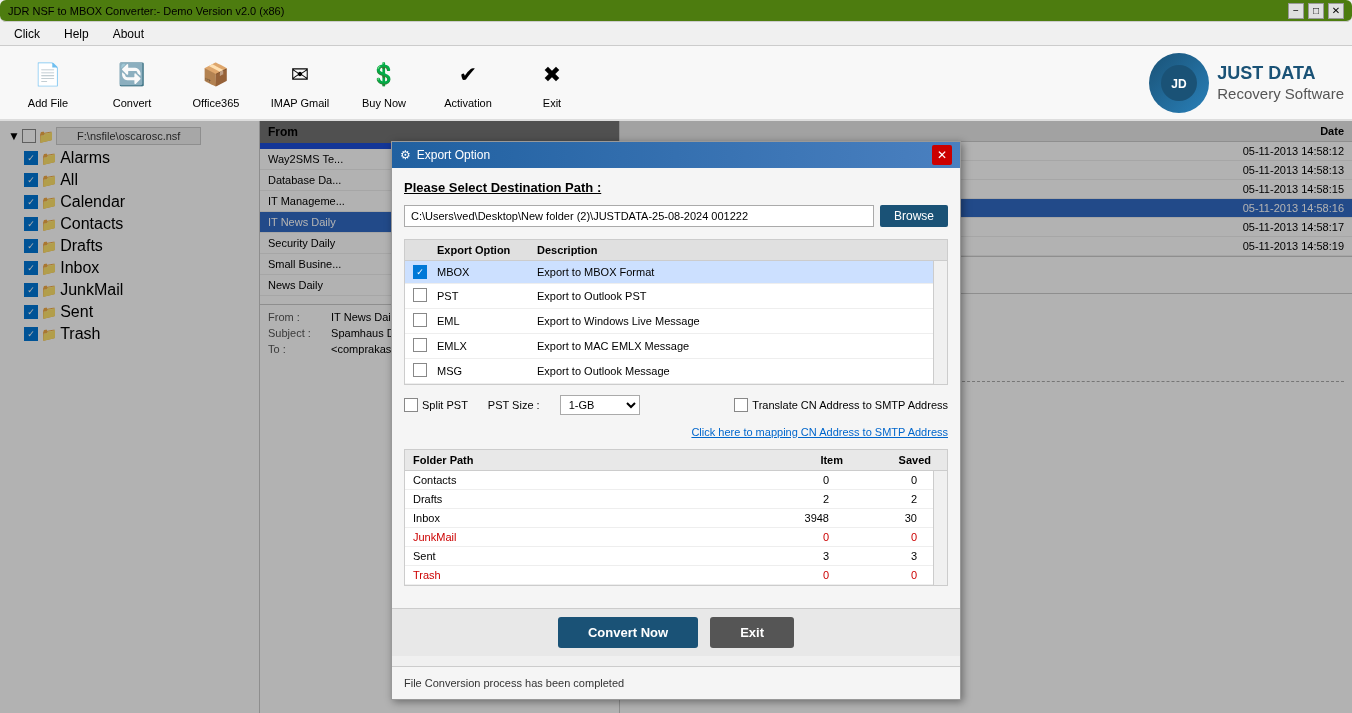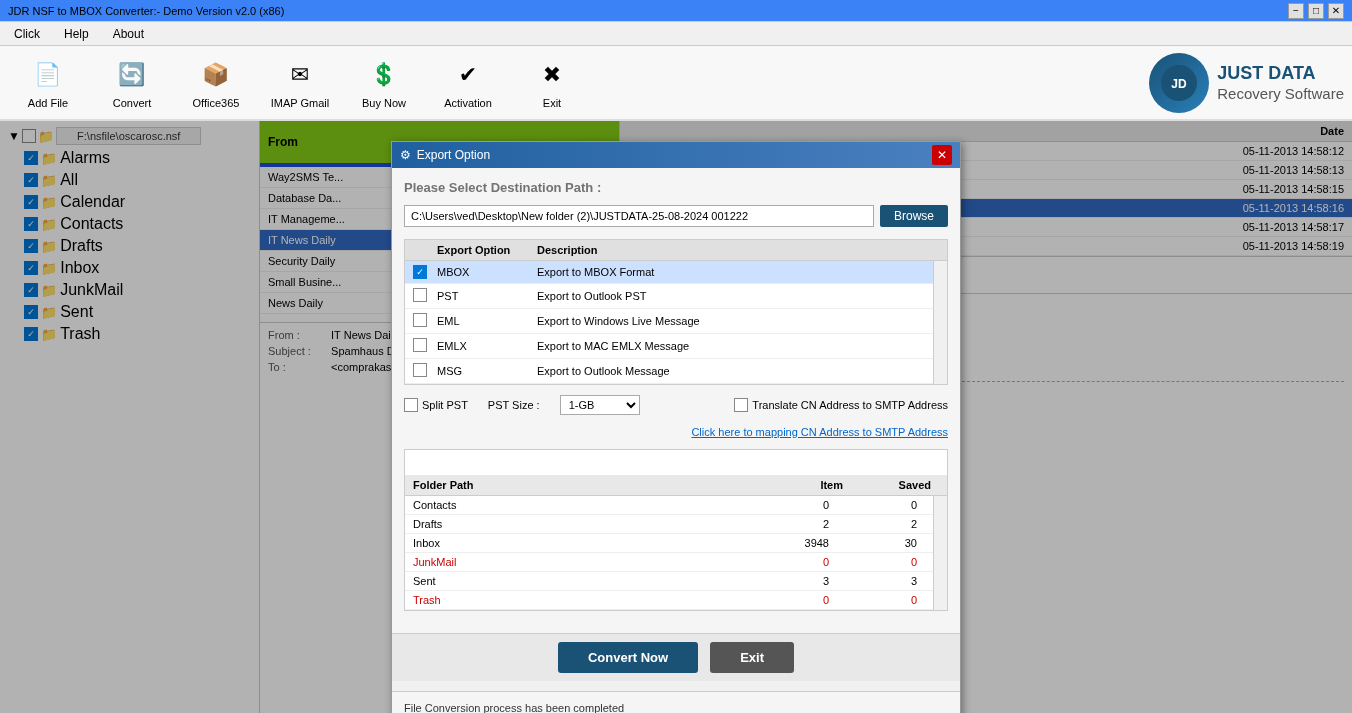--- a/index.html
+++ b/index.html
@@ -1,27 +1,28 @@
 <!DOCTYPE html>
 <html><head>
   <meta charset="utf-8">
   <style>
     * { box-sizing: border-box; margin: 0; padding: 0; }
     body { font-family: 'Segoe UI', Tahoma, Arial, sans-serif; font-size: 12px; background: #f0f0f0; overflow: hidden; width: 1352px; height: 713px; }
 
     
     .title-bar {
-      background: #3b82f6;
+      background: #4d7c0f;
       height: 22px;
       display: flex;
       align-items: center;
       justify-content: space-between;
       padding: 0 8px;
       border-bottom: 1px solid #ccc;
       font-size: 11px;
+      border-radius: 6px;
     }
     .title-bar-controls { display: flex; gap: 4px; }
     .title-bar-btn { width: 16px; height: 16px; border: 1px solid #999; background: #e0e0e0; cursor: pointer; display: flex; align-items: center; justify-content: center; font-size: 10px; }
 
     
     .menu-bar {
       background: #f0f0f0;
       height: 24px;
       display: flex;
       align-items: center;
@@ -122,24 +123,24 @@
     .nsf-path { font-size: 11px; color: #333; background: #f0f0f0; padding: 2px 20px; border: 1px solid #ccc; }
 
     
     .middle-panel {
       width: 360px;
       background: white;
       border-right: 1px solid #ccc;
       overflow-y: auto;
     }
     .panel-header {
-      background: #84cc16;
-      padding: 14px 8px;
+      background: #737373;
+      padding: 4px 8px;
       font-weight: bold;
-      border-bottom: 4px solid #1d4ed8;
+      border-bottom: 6px solid #1d4ed8;
     }
     .email-row {
       padding: 4px 8px;
       border-bottom: 1px solid #eee;
       cursor: pointer;
       font-size: 11px;
     }
     .email-row.highlighted { background: #316ac5; color: white; }
 
     
@@ -207,21 +208,21 @@
       border: none;
       color: white;
       cursor: pointer;
       font-size: 12px;
       display: flex;
       align-items: center;
       justify-content: center;
       border-radius: 2px;
     }
     .modal-body { padding: 12px; background: #f5f5f5; }
-    .modal-section-title { font-size: 13px; font-weight: bold; margin-bottom: 10px; color: #737373; }
+    .modal-section-title { font-size: 13px; font-weight: bold; margin-bottom: 10px; color: #000000; text-decoration: underline; }
 
     
     .path-row { display: flex; gap: 6px; margin-bottom: 12px; }
     .path-input {
       flex: 1;
       padding: 4px 6px;
       border: 1px solid #aaa;
       background: white;
       font-size: 11px;
     }
@@ -292,21 +293,20 @@
       margin-bottom: 10px;
       font-size: 11px;
     }
     .folder-table-header {
       display: grid;
       grid-template-columns: 1fr 80px 80px;
       background: #e8e8e8;
       padding: 4px 8px;
       font-weight: bold;
       border-bottom: 1px solid #ccc;
-      margin-top: 25px;
     }
     .folder-table-row {
       display: grid;
       grid-template-columns: 1fr 80px 80px;
       padding: 3px 8px;
       border-bottom: 1px solid #eee;
     }
     .folder-col-item { text-align: right; padding-right: 16px; }
     .folder-col-saved { text-align: right; padding-right: 8px; }
     .folder-red { color: #cc0000; }

